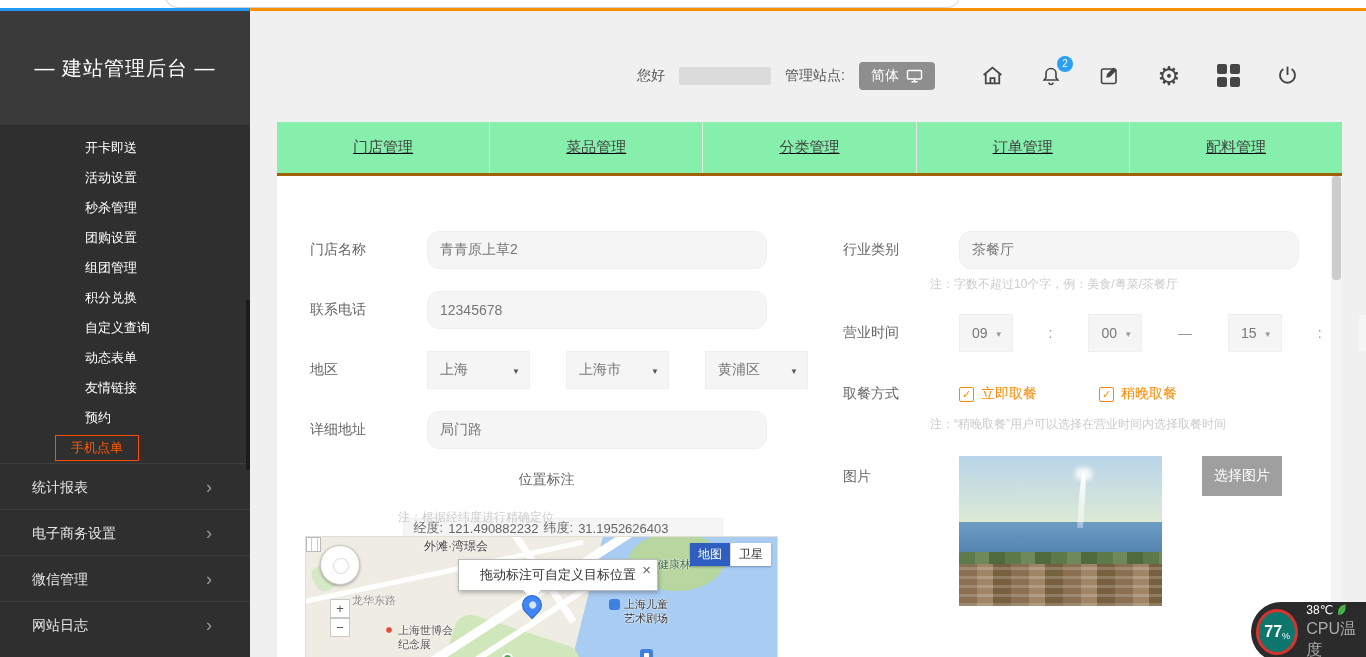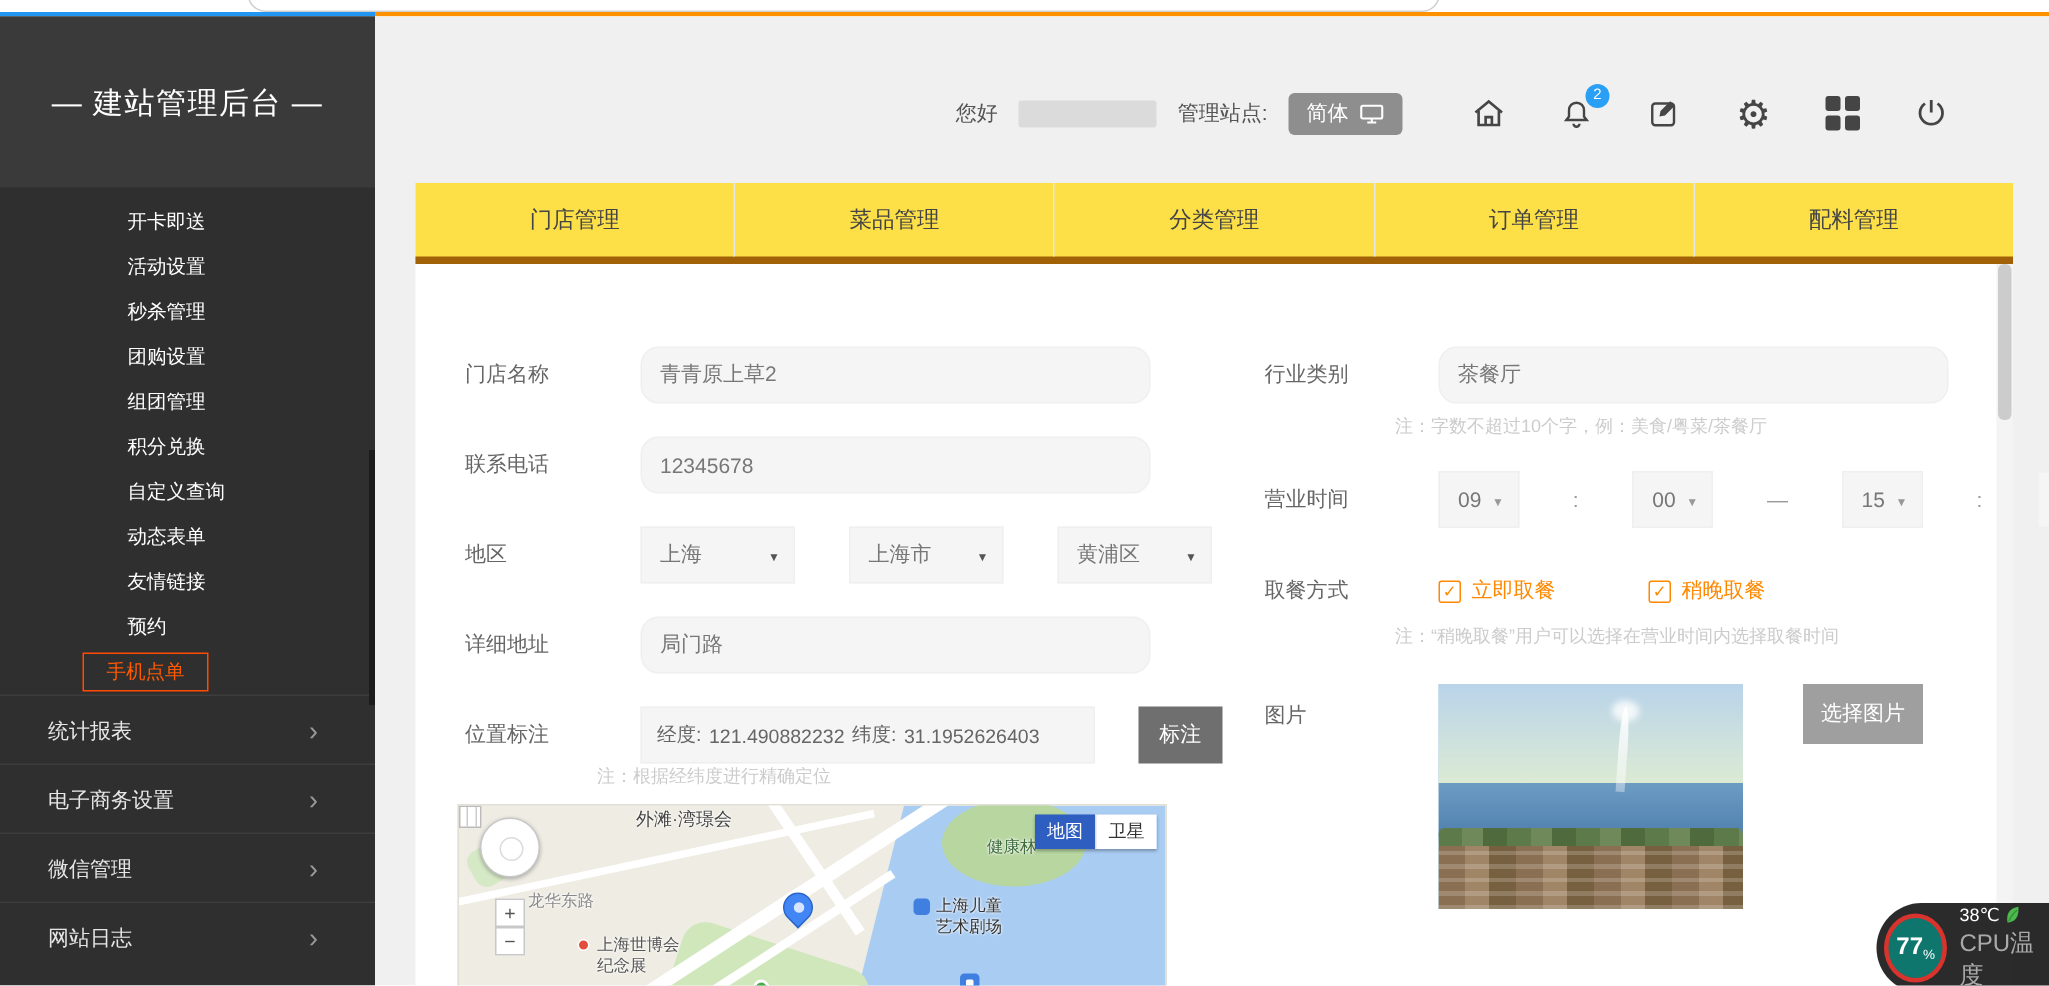--- a/index.html
+++ b/index.html
@@ -43,21 +43,21 @@
   .hicon { position:relative; width:26px; height:26px; display:flex; align-items:center;
            justify-content:center; cursor:pointer; }
   .badge { position:absolute; top:-7px; right:-9px; min-width:16px; height:16px; padding:0 2px;
            background:#2a9ff6; color:#fff; font-size:10px; border-radius:8px;
            display:flex; align-items:center; justify-content:center; }
   .gear-glyph { font-size:26px; color:#454545; line-height:1; }
   .grid-icon { display:grid; grid-template-columns:10px 10px; grid-template-rows:10px 10px; gap:3px; }
   .grid-icon i { background:#454545; border-radius:2px; }
 
   .tabs { margin-left:27px; width:1065px; height:54px; display:flex;
-          background:#fde047; border-bottom:5px solid #a16207; }
+          background:#86efac; border-bottom:3px solid #a16207;text-decoration:underline; }
   .tab { flex:1; display:flex; align-items:center; justify-content:center;
          font-size:15px; color:#444; border-left:1px solid #e6e6e6; cursor:pointer; }
   .tab:first-child { border-left:none; }
 
   .panel { margin-left:27px; width:1065px; height:481px; background:#fff; position:relative; }
   .vscroll { position:absolute; right:0; top:0; bottom:0; width:11px; background:#f4f4f4; }
   .vscroll .thumb { position:absolute; top:0; left:1px; width:9px; height:104px;
                     background:#ccc; border-radius:4px; }
 
   
@@ -325,21 +325,21 @@
             </div>
             <div class="sel">
               <span>黄浦区</span>
               <span class="car">▼</span>
             </div>
           </div>
           <div class="frow">
             <span class="flabel">详细地址</span>
             <div class="tinput w380">局门路</div>
           </div>
-          <div class="frow" style="margin-bottom:0;">
+          <div class="frow" style="margin-bottom:0;flex-direction:column;">
             <span class="flabel">位置标注</span>
             <div class="loc-box">
               <span>经度:</span>
               <span>121.490882232</span>
               <span>纬度:</span>
               <span>31.1952626403</span>
             </div>
             <div class="btn-dark">标注</div>
           </div>
           <div class="note-l">注：根据经纬度进行精确定位</div>
@@ -378,20 +378,24 @@
               <span class="a a-left"></span>
               <span class="a a-right"></span>
             </div>
             <div class="zoom">
               <div class="zbtn">+</div>
               <div class="zbtn">−</div>
             </div>
             <div class="maptype">
               <div class="mbtn active">地图</div>
               <div class="mbtn plain">卫星</div>
+            </div>
+            <div class="tooltip">
+              <span>拖动标注可自定义目标位置</span>
+              <span class="x">×</span>
             </div>
             <div class="pin"></div>
           </div>
         </div>
 
         <div class="col-right">
           <div class="frow">
             <span class="flabel">行业类别</span>
             <div class="tinput w380">茶餐厅</div>
           </div>

